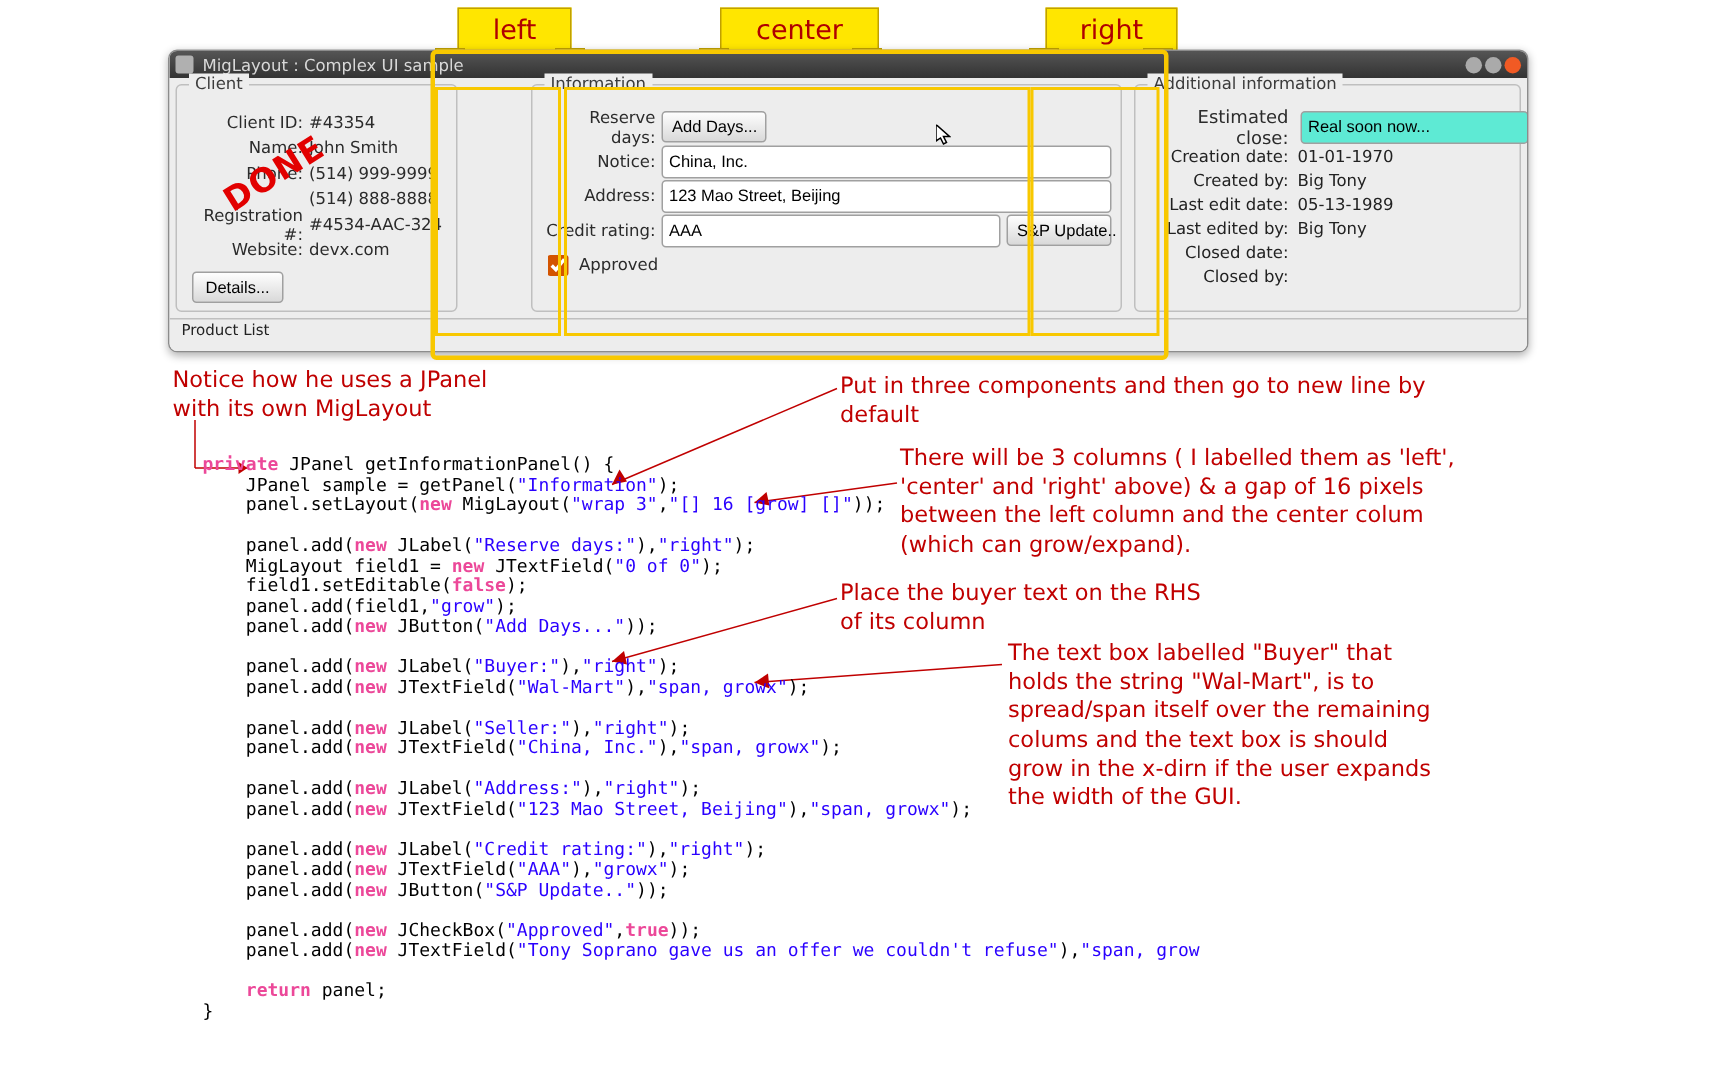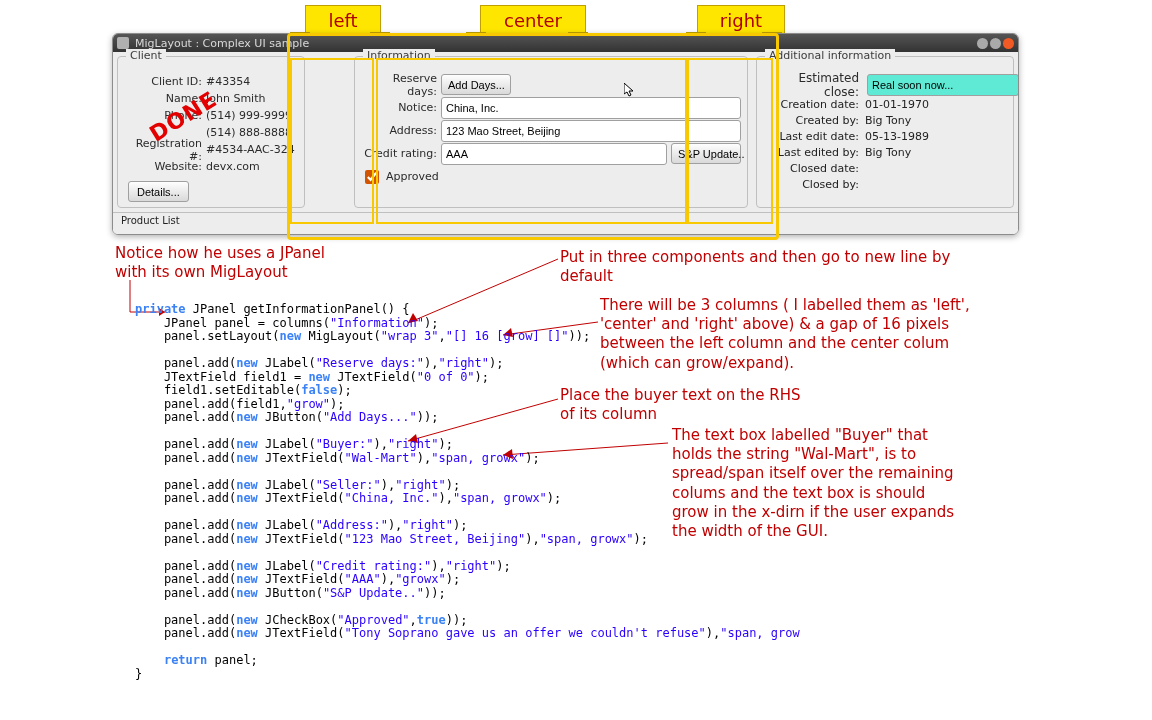--- a/index.html
+++ b/index.html
@@ -75,21 +75,21 @@
   #a2{left:560px;top:248px;width:430px;}
   #a3{left:600px;top:296px;width:380px;}
   #a4{left:560px;top:386px;width:300px;}
   #a5{left:672px;top:426px;width:330px;}
 
   
   .arrow{position:absolute;pointer-events:none;}
 
   
   .code{position:absolute;left:135px;top:303px;font-family:"DejaVu Sans Mono","Consolas",monospace;font-size:12px;line-height:13.5px;white-space:pre;color:#000;}
-  .kw{color:#3b82f6;font-weight:bold;}
+  .kw{color:#ec4899;font-weight:bold;}
   .str{color:#2a00ff;}
 </style>
 </head>
 <body>
 
 <div class="coltag" id="tag-left">left</div>
 <div class="coltag" id="tag-center">center</div>
 <div class="coltag" id="tag-right">right</div>
 <div class="colchip" id="chip-left"></div>
 <div class="colchip" id="chip-left2"></div>
@@ -250,25 +250,25 @@
 <svg class="arrow" style="left:400px;top:395px" width="165" height="50">
     <line x1="158" y1="4" x2="8" y2="46" stroke="#c00000"></line>
     <polygon points="8,46 18,48 16,39" fill="#c00000"></polygon>
   </svg>
 <svg class="arrow" style="left:495px;top:435px" width="180" height="30">
     <line x1="173" y1="8" x2="8" y2="20" stroke="#c00000"></line>
     <polygon points="8,20 18,24 17,14" fill="#c00000"></polygon>
   </svg>
 
 <div class="code"><span class="kw">private</span><span> JPanel getInformationPanel() {</span>
-<span>    JPanel panel = columns(</span><span class="str">"Information"</span><span>);</span>
+<span>    JPanel sample = getPanel(</span><span class="str">"Information"</span><span>);</span>
 <span>    panel.setLayout(</span><span class="kw">new</span><span> MigLayout(</span><span class="str">"wrap 3"</span><span>,</span><span class="str">"[] 16 [grow] []"</span><span>));</span>
 
 <span>    panel.add(</span><span class="kw">new</span><span> JLabel(</span><span class="str">"Reserve days:"</span><span>),</span><span class="str">"right"</span><span>);</span>
-<span>    JTextField field1 = </span><span class="kw">new</span><span> JTextField(</span><span class="str">"0 of 0"</span><span>);</span>
+<span>    MigLayout field1 = </span><span class="kw">new</span><span> JTextField(</span><span class="str">"0 of 0"</span><span>);</span>
 <span>    field1.setEditable(</span><span class="kw">false</span><span>);</span>
 <span>    panel.add(field1,</span><span class="str">"grow"</span><span>);</span>
 <span>    panel.add(</span><span class="kw">new</span><span> JButton(</span><span class="str">"Add Days..."</span><span>));</span>
 
 <span>    panel.add(</span><span class="kw">new</span><span> JLabel(</span><span class="str">"Buyer:"</span><span>),</span><span class="str">"right"</span><span>);</span>
 <span>    panel.add(</span><span class="kw">new</span><span> JTextField(</span><span class="str">"Wal-Mart"</span><span>),</span><span class="str">"span, growx"</span><span>);</span>
 
 <span>    panel.add(</span><span class="kw">new</span><span> JLabel(</span><span class="str">"Seller:"</span><span>),</span><span class="str">"right"</span><span>);</span>
 <span>    panel.add(</span><span class="kw">new</span><span> JTextField(</span><span class="str">"China, Inc."</span><span>),</span><span class="str">"span, growx"</span><span>);</span>
 

